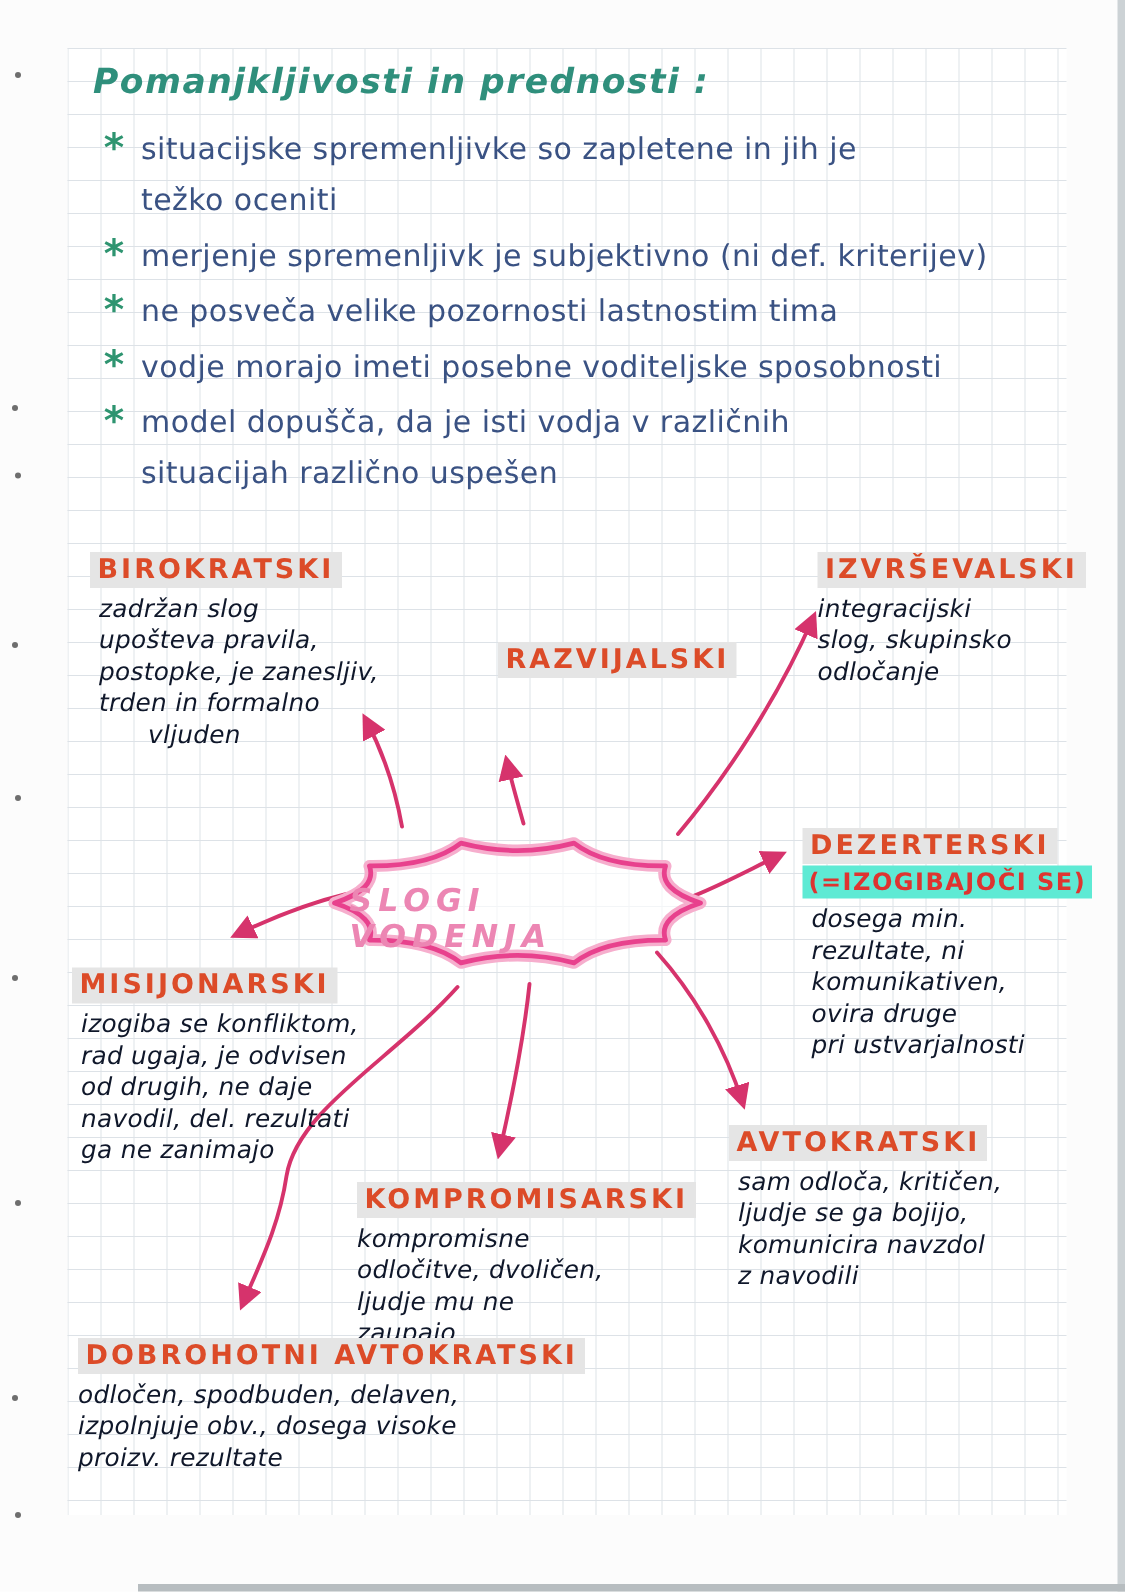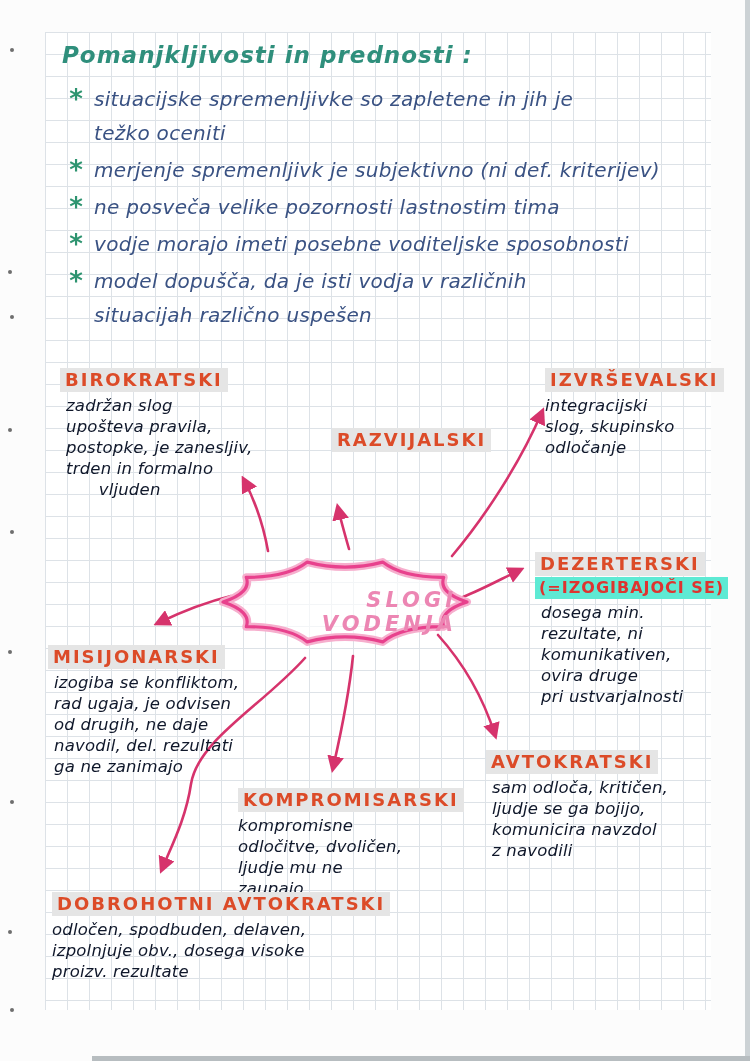--- a/index.html
+++ b/index.html
@@ -25,21 +25,21 @@
   .notes-title{
     font-size:23px;font-style:italic;font-weight:bold;
     color:#2f8f7c;letter-spacing:1px;margin:0 0 14px 4px;
   }
   .bullet-row{display:flex;align-items:flex-start;margin-bottom:3px;}
   .bullet-marker{
     width:36px;flex:0 0 36px;color:#2e9470;font-size:26px;font-weight:bold;
     line-height:34px;text-align:center;font-style:normal;
   }
   .bullet-text{
-    font-size:20px;font-style:italic;color:#3a5283;line-height:34px;
+    font-size:20px;color:#3a5283;line-height:34px;
     white-space:pre-line;letter-spacing:.3px;
   }
 
   
   .node{position:absolute;}
   .node-title{
     display:inline-block;background:#e5e5e5;color:#dc4b28;
     font-size:18px;font-weight:bold;letter-spacing:2px;
     padding:1px 5px;line-height:22px;
   }
@@ -50,21 +50,21 @@
   }
   .node-body{
     font-size:16.5px;font-style:italic;color:#0f172a;line-height:1.28;
     white-space:pre-line;margin-top:3px;padding-left:6px;letter-spacing:.2px;
   }
   .node.centered .node-body{text-align:left;padding-left:0;}
 
   .arrows{position:absolute;left:0;top:0;width:750px;height:1061px;pointer-events:none;}
 
   .center-label{
-    position:absolute;left:233px;top:588px;width:224px;text-align:right;
+    position:absolute;left:233px;top:588px;width:224px;text-align:left;
     font-size:21px;font-weight:bold;font-style:italic;color:#ec86b3;letter-spacing:4px;
   }
 </style>
 </head>
 <body>
 
 <div class="paper"></div>
 
 <div class="speck" style="left:10px;top:48px"></div>
 <div class="speck" style="left:8px;top:270px"></div>

